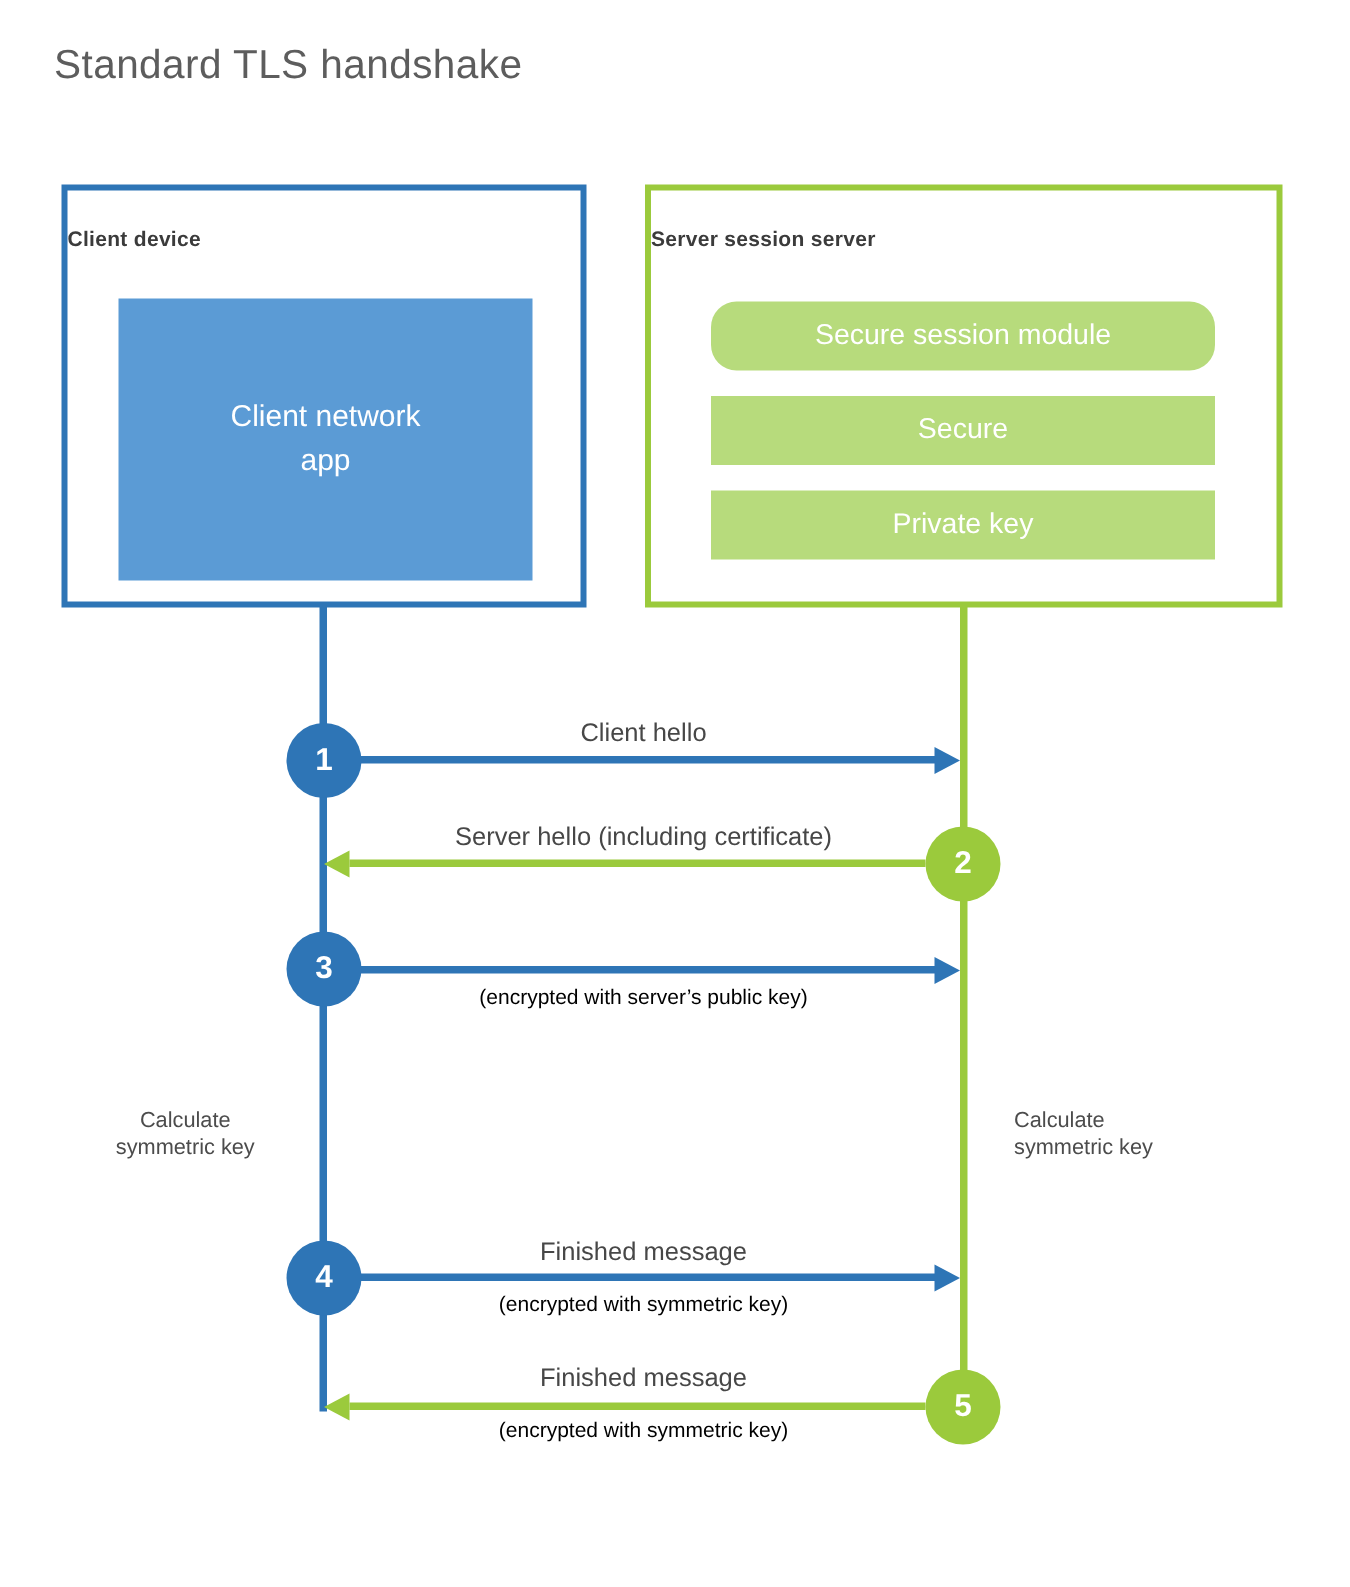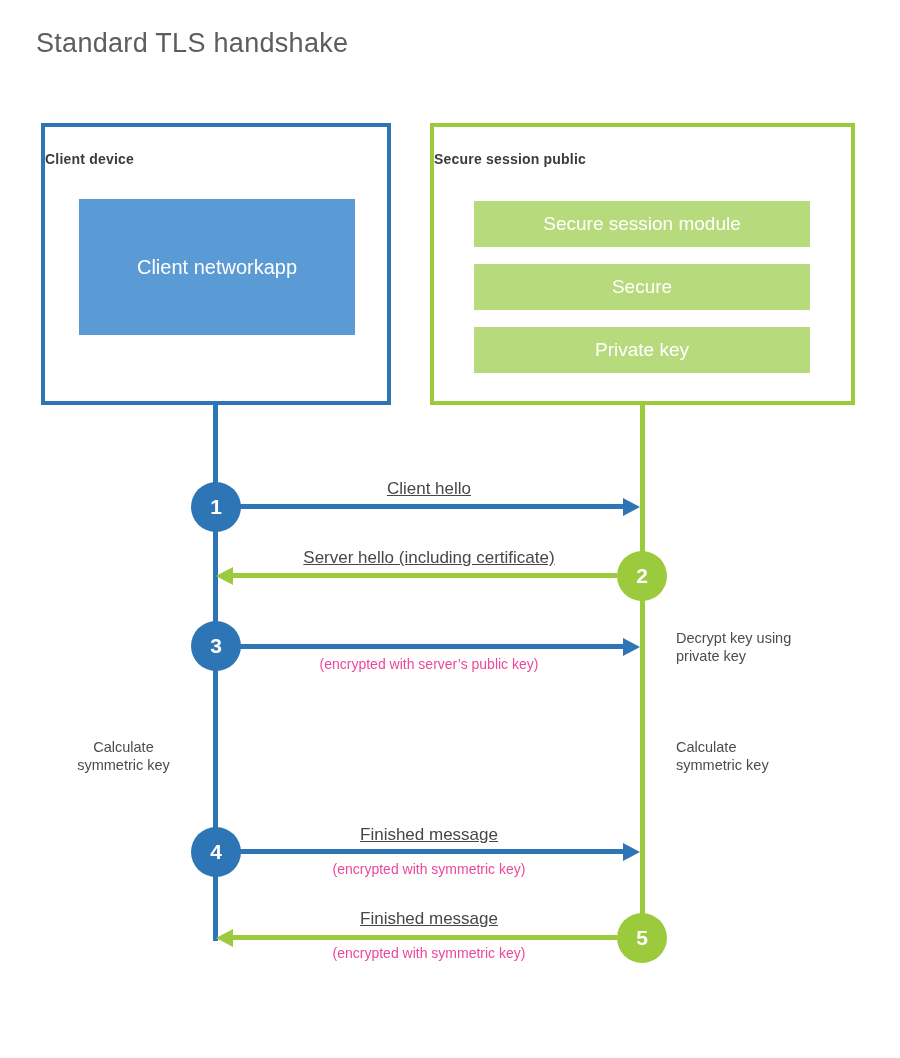--- a/index.html
+++ b/index.html
@@ -16,30 +16,30 @@
   }
   
   .box{position:absolute;top:123px;height:274px;border-width:4px;border-style:solid;background:#fff;}
   .client-box{left:41px;width:342px;border-color:#2e75b6;}
   .server-box{left:430px;width:417px;border-color:#9bca3c;}
   .box-title{
     margin-top:24px;
     font-size:14px;font-weight:bold;color:#3b3b3b;letter-spacing:.2px;
   }
   .client-app{
-    position:absolute;left:79px;top:199px;width:276px;height:136px;
+    position:absolute;left:79px;top:199px;width:276px;height:188px;
     background:#5b9bd5;color:#ffffff;font-size:20px;line-height:1.45;
-    display:flex;flex-direction:row;align-items:center;justify-content:center;text-align:center;
+    display:flex;flex-direction:column;align-items:center;justify-content:center;text-align:center;
   }
   .server-row{
     position:absolute;left:474px;width:336px;height:46px;
     background:#b7db7c;color:#ffffff;font-size:19px;
     display:flex;align-items:center;justify-content:center;text-align:center;
   }
-  .row1{top:201px;} .row2{top:264px;} .row3{top:327px;}
+  .row1{top:201px;border-radius:17px;} .row2{top:264px;} .row3{top:327px;}
   
   .vline{position:absolute;width:5px;}
   .vline-blue{left:213px;top:404px;height:537px;background:#2e75b6;}
   .vline-green{left:640px;top:404px;height:534px;background:#9bca3c;}
   
   .circle{
     position:absolute;width:50px;height:50px;border-radius:50%;
     display:flex;align-items:center;justify-content:center;
     color:#ffffff;font-size:21px;font-weight:bold;
   }
@@ -56,25 +56,25 @@
   .head.right{left:623px;border-left:17px solid #2e75b6;}
   .head.left{left:216px;border-right:17px solid #9bca3c;}
   .a1{top:504px;} .a1h{top:498px;}
   .a2{top:573px;} .a2h{top:567px;}
   .a3{top:644px;} .a3h{top:638px;}
   .a4{top:849px;} .a4h{top:843px;}
   .a5{top:935px;} .a5h{top:929px;}
   
   .msg{
     position:absolute;left:220px;width:418px;text-align:center;
-    font-size:17px;color:#474747;text-decoration:underline;
+    font-size:17px;color:#474747;
   }
   .sub{
     position:absolute;left:220px;width:418px;text-align:center;
-    font-size:14px;color:#ec4899;
+    font-size:14px;color:#000000;
   }
   .m1{top:479px;} .m2{top:548px;}
   .m3{top:620px;} .s3{top:656px;}
   .m4{top:825px;} .s4{top:861px;}
   .m5{top:909px;} .s5{top:945px;}
   
   .note{
     position:absolute;font-size:14.5px;line-height:17.5px;color:#4c4c4c;
   }
   .note span{display:block;}
@@ -91,21 +91,21 @@
 
   <div class="box client-box">
     <div class="box-title">Client device</div>
   </div>
   <div class="client-app">
     <span>Client network</span>
     <span>app</span>
   </div>
 
   <div class="box server-box">
-    <div class="box-title">Secure session public</div>
+    <div class="box-title">Server session server</div>
   </div>
   <div class="server-row row1">Secure session module</div>
   <div class="server-row row2">Secure</div>
   <div class="server-row row3">Private key</div>
 
   <div class="vline vline-blue"></div>
   <div class="vline vline-green"></div>
 
   <div class="msg m1">Client hello</div>
   <div class="shaft blue a1"></div>
@@ -115,24 +115,20 @@
   <div class="msg m2">Server hello (including certificate)</div>
   <div class="shaft green a2"></div>
   <div class="head left a2h"></div>
   <div class="circle green c2">2</div>
 
   <div class="sub s3">(encrypted with server’s public key)</div>
   <div class="shaft blue a3"></div>
   <div class="head right a3h"></div>
   <div class="circle blue c3">3</div>
 
-  <div class="note note-decrypt">
-    <span>Decrypt key using</span>
-    <span>private key</span>
-  </div>
   <div class="note note-calc-left">
     <span>Calculate</span>
     <span>symmetric key</span>
   </div>
   <div class="note note-calc-right">
     <span>Calculate</span>
     <span>symmetric key</span>
   </div>
 
   <div class="msg m4">Finished message</div>

